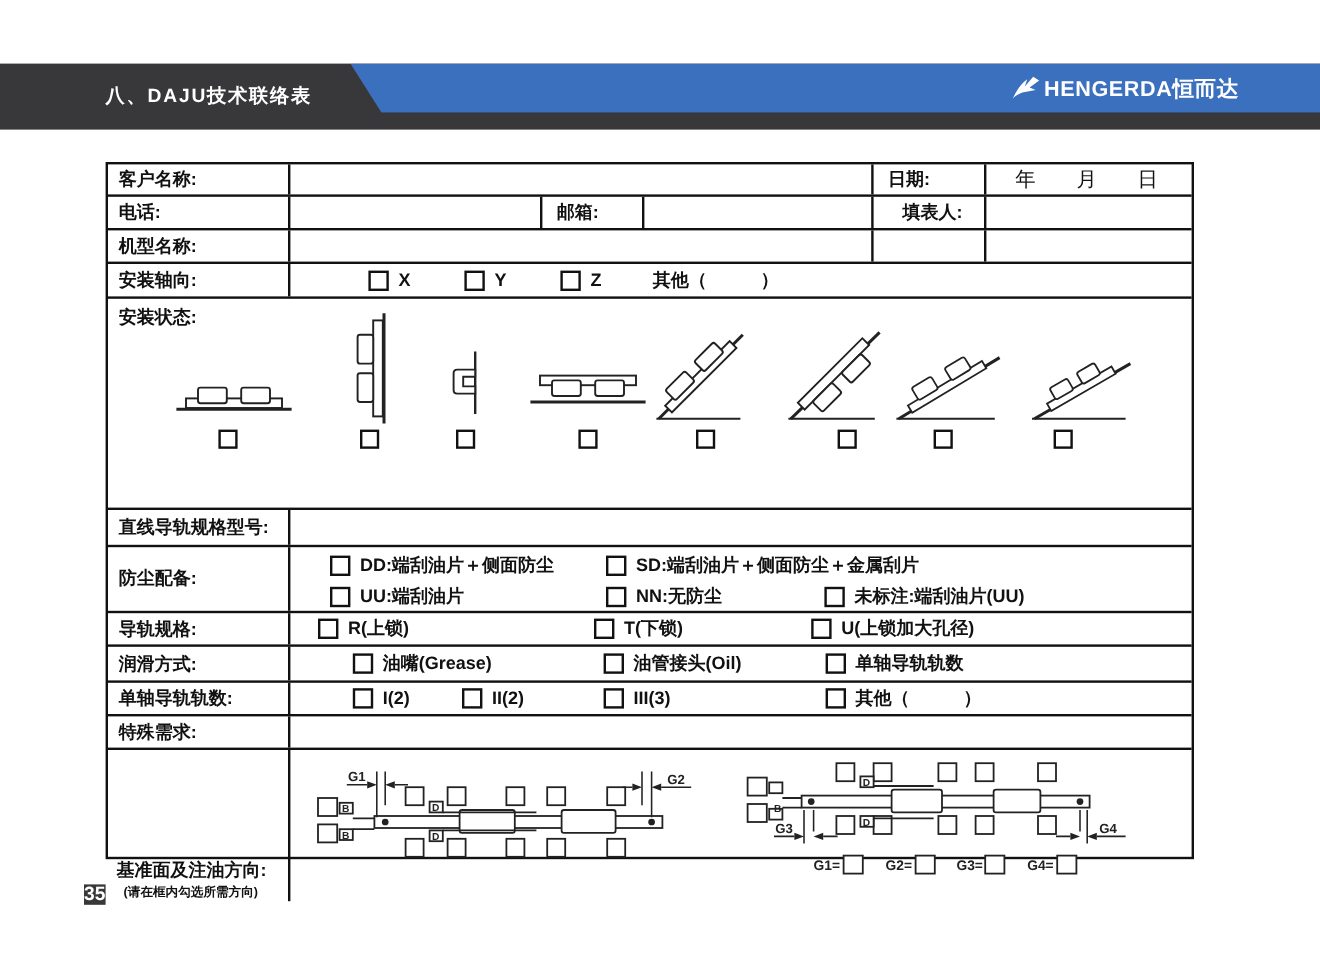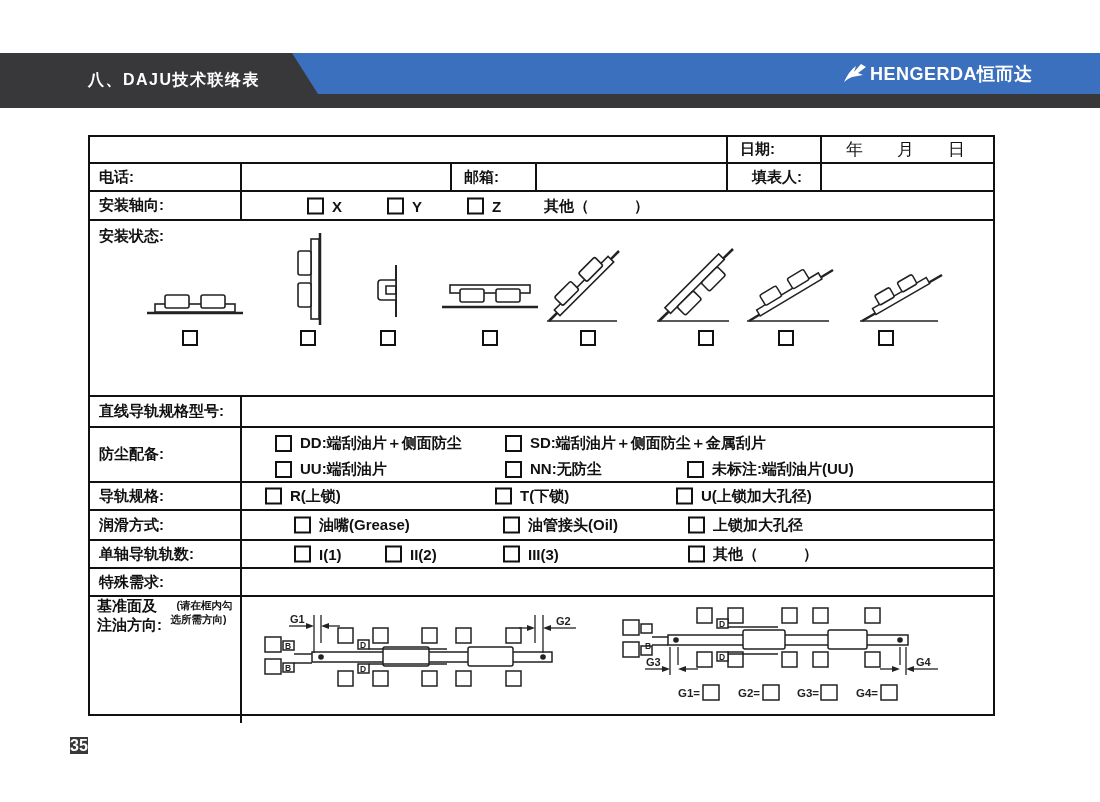--- a/index.html
+++ b/index.html
@@ -22,21 +22,21 @@
   .small-lbl{font-weight:bold;font-size:15px;padding-left:12px;}
   .fill{flex:1;}
   .opt{position:absolute;top:50%;transform:translateY(-50%);display:flex;align-items:center;gap:8px;
     font-size:15px;font-weight:600;white-space:pre;}
   .opt.fixed{transform:none;}
   .cb{width:17px;height:17px;border:2px solid #111;box-sizing:border-box;background:#fff;flex:0 0 auto;}
   .cb.sm{width:16px;height:16px;position:absolute;}
   .date-val{justify-content:flex-end;padding-right:28px;font-size:17px;font-weight:normal;white-space:pre;}
   .mount-lbl{position:absolute;left:9px;top:6px;font-size:15px;font-weight:bold;}
   .mount-svg{position:absolute;}
-  .datum-lbl-cell{width:152px;border-right:2px solid #111;box-sizing:border-box;display:flex;flex-direction:row;justify-content:flex-start;padding-left:7px;}
+  .datum-lbl-cell{width:152px;border-right:2px solid #111;box-sizing:border-box;display:flex;flex-direction:column;justify-content:flex-end;padding-left:7px;}
   .datum-main{font-size:15px;font-weight:bold;}
   .datum-sub{font-size:10.5px;font-weight:bold;margin-top:2px;text-indent:6px;}
   .datum-canvas{flex:1;position:relative;}
   svg{display:block;}
   svg line,svg rect.ln,svg path.ln{stroke:#222;fill:none;}
   .page-num{position:absolute;left:70px;top:737px;width:18px;height:17px;background:#38383a;color:#fff;
     font-size:16px;font-weight:bold;display:flex;align-items:center;justify-content:center;}
 </style>
 </head>
 <body>
@@ -49,34 +49,41 @@
     <svg width="24" height="21" viewBox="0 0 24 21">
       <path d="M1 19 Q6 8 13 3 L11 9 L18 1 L23 4 L15 10 L20 12 L9 14 Q4 16 1 19 Z" fill="#fff"></path>
     </svg>
   </span>
   <span class="brand-text">HENGERDA恒而达</span>
 </div>
 
 <div class="form-table">
 
   <div class="row" style="height:27px">
+    <div class="cell lbl">客户名称:</div>
     <div class="cell fill"></div>
     <div class="cell small-lbl" style="width:94px">日期:</div>
     <div class="cell end date-val" style="width:171px">年　　月　　日</div>
   </div>
 
   <div class="row" style="height:28px">
     <div class="cell lbl">电话:</div>
     <div class="cell" style="width:210px"></div>
     <div class="cell small-lbl" style="width:85px">邮箱:</div>
     <div class="cell fill"></div>
     <div class="cell small-lbl" style="width:94px;padding-left:24px">填表人:</div>
     <div class="cell end" style="width:171px"></div>
   </div>
 
+  <div class="row" style="height:28px">
+    <div class="cell lbl">机型名称:</div>
+    <div class="cell fill"></div>
+    <div class="cell" style="width:94px"></div>
+    <div class="cell end" style="width:171px"></div>
+  </div>
 
   <div class="row" style="height:29px">
     <div class="cell lbl">安装轴向:</div>
     <div class="cell end fill">
       <div class="opt" style="left:65px">
         <span class="cb"></span>
         <span>X</span>
       </div>
       <div class="opt" style="left:145px">
         <span class="cb"></span>
@@ -217,31 +224,31 @@
       <div class="opt" style="left:52px">
         <span class="cb"></span>
         <span>油嘴(Grease)</span>
       </div>
       <div class="opt" style="left:261px">
         <span class="cb"></span>
         <span>油管接头(Oil)</span>
       </div>
       <div class="opt" style="left:446px">
         <span class="cb"></span>
-        <span>上锁加大孔径</span>
+        <span>单轴导轨轨数</span>
       </div>
     </div>
   </div>
 
   <div class="row" style="height:28px">
     <div class="cell lbl">单轴导轨轨数:</div>
     <div class="cell end fill">
       <div class="opt" style="left:52px">
         <span class="cb"></span>
-        <span>I(1)</span>
+        <span>I(2)</span>
       </div>
       <div class="opt" style="left:143px">
         <span class="cb"></span>
         <span>II(2)</span>
       </div>
       <div class="opt" style="left:261px">
         <span class="cb"></span>
         <span>III(3)</span>
       </div>
       <div class="opt" style="left:446px">

